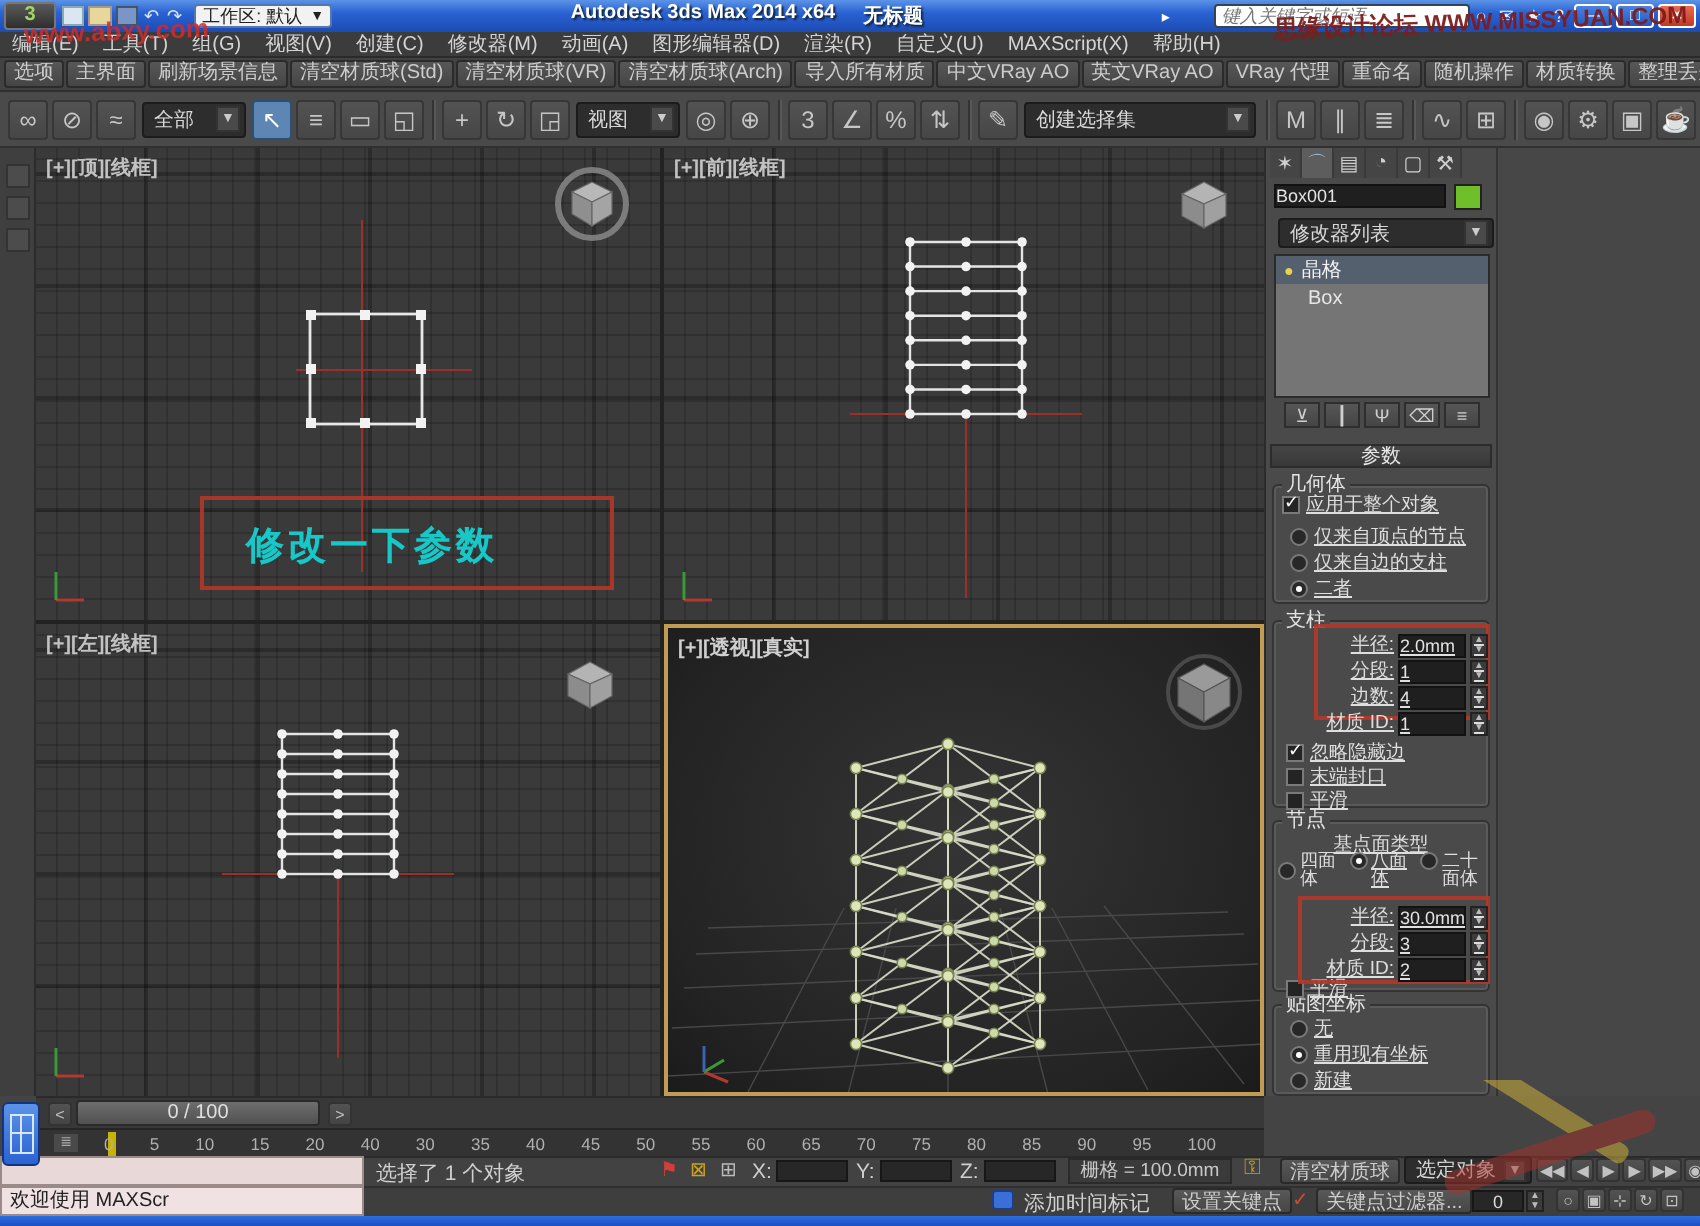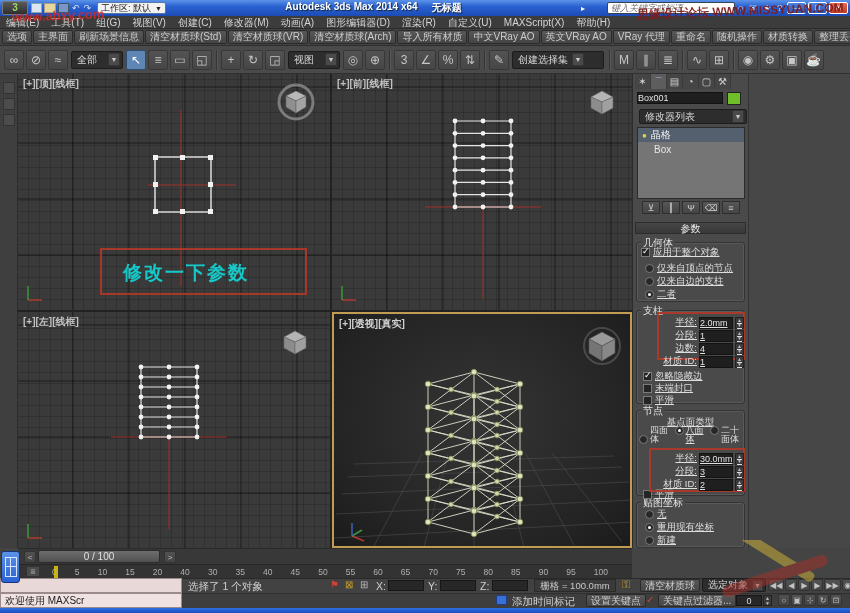--- a/index.html
+++ b/index.html
@@ -150,21 +150,21 @@
       </div>
       <div class="ic">◎</div>
       <div class="ic">⊕</div>
       <div class="tsep"></div>
       <div class="ic">3</div>
       <div class="ic">∠</div>
       <div class="ic">%</div>
       <div class="ic">⇅</div>
       <div class="tsep"></div>
       <div class="ic">✎</div>
-      <div class="combo" style="width: 92px; ">
+      <div class="combo" style="width: 116px; justify-content: space-between;">
         <span>创建选择集</span>
         <span class="arr">▼</span>
       </div>
       <div class="tsep"></div>
       <div class="ic">M</div>
       <div class="ic">∥</div>
       <div class="ic">≣</div>
       <div class="tsep"></div>
       <div class="ic">∿</div>
       <div class="ic">⊞</div>
@@ -516,21 +516,21 @@
     <div id="struts-rows"></div>
     <div class="redbox" style="left:24px;top:238px;width:88px;height:48px;"></div>
 
     <div class="grp" style="top:336px;height:86px;">
       <span class="gt">节点</span>
     </div>
     <div class="prow" style="top:342px;justify-content:center;font-size:9.5px;">
         <span>基点面类型</span>
       </div>
     <div id="joint-radios" style="position:absolute;left:6px;top:352px;width:104px;display:flex;justify-content:space-between;">
-        <div style="display: flex; align-items: flex-end; gap: 2px; font-size: 9px; color: rgb(222, 222, 222); width: 33px;">
+        <div style="display: flex; align-items: center; gap: 2px; font-size: 9px; color: rgb(222, 222, 222); width: 33px;">
           <span class="rb"></span>
           <span style="line-height: 9px; word-break: break-all;">四面体</span>
         </div>
         <div style="display: flex; align-items: flex-start; gap: 2px; font-size: 9px; color: rgb(222, 222, 222); width: 33px; text-decoration: underline;">
           <span class="rb on"></span>
           <span style="line-height: 9px; word-break: break-all;">八面体</span>
         </div>
         <div style="display: flex; align-items: flex-start; gap: 2px; font-size: 9px; color: rgb(222, 222, 222); width: 33px;">
           <span class="rb"></span>
           <span style="line-height: 9px; word-break: break-all;">二十面体</span>

